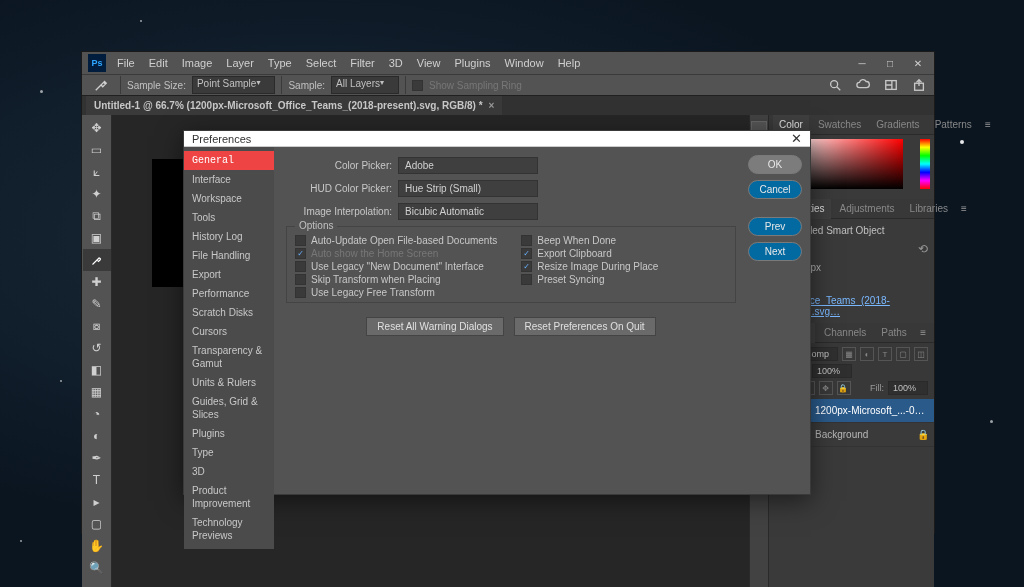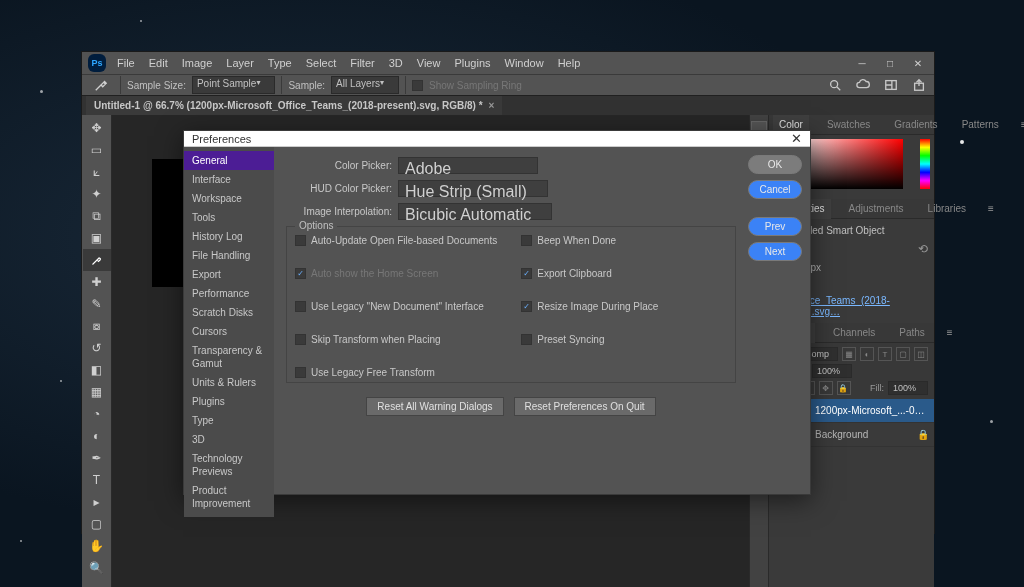--- a/index.html
+++ b/index.html
@@ -1,20 +1,20 @@
 <!DOCTYPE html>
 <html><head>
 <meta charset="utf-8">
 <style>
 * { margin: 0; padding: 0; box-sizing: border-box; font-family: -apple-system, 'Segoe UI', Arial, sans-serif; }
 body { background: radial-gradient(ellipse at 30% 40%, #1a2a3a 0%, #0a1520 60%) fixed; width: 1024px; height: 587px; overflow: hidden; position: relative; }
 .star { position: absolute; background: #ffffff; border-radius: 50%; opacity: 0.6; }
 .app-window { position: absolute; left: 81px; top: 51px; width: 854px; height: 483px; background: #323232; border: 1px solid #1a1a1a; display: flex; flex-direction: column; color: #b8b8b8; font-size: 11px; }
 .menubar { height: 22px; background: #535353; display: flex; align-items: center; padding: 0 2px; }
-.ps-logo { width: 18px; height: 18px; background: #001d3d; color: #2da6ff; font-weight: bold; font-size: 9px; display: flex; align-items: center; justify-content: center; margin: 0 4px; border-radius: 6px; }
+.ps-logo { width: 18px; height: 18px; background: #001d3d; color: #2da6ff; font-weight: bold; font-size: 9px; display: flex; align-items: center; justify-content: center; margin: 0 4px; }
 .menu-item { padding: 0 7px; font-size: 11px; color: #d0d0d0; height: 22px; display: flex; align-items: center; cursor: pointer; }
 .win-controls { margin-left: auto; display: flex; gap: 0; }
 .win-btn { width: 28px; height: 18px; display: flex; align-items: center; justify-content: center; font-size: 10px; color: #d0d0d0; cursor: pointer; }
 .optionbar { height: 28px; background: #535353; border-top: 1px solid #3a3a3a; display: flex; align-items: center; padding: 0 6px; gap: 6px; font-size: 10px; color: #c0c0c0; }
 .opt-tool { width: 26px; height: 20px; display: flex; align-items: center; justify-content: center; }
 .opt-select { background: #3a3a3a; border: 1px solid #2a2a2a; color: #c0c0c0; font-size: 10px; padding: 1px 14px 1px 4px; height: 18px; }
 .opt-sep { width: 1px; height: 18px; background: #3a3a3a; }
 .opt-icons-right { margin-left: auto; display: flex; gap: 10px; align-items: center; }
 .opt-icon { width: 18px; height: 18px; display: flex; align-items: center; justify-content: center; color: #c8c8c8; }
 .tabbar { height: 20px; background: #323232; border-top: 1px solid #202020; display: flex; align-items: center; padding: 0 4px; font-weight: bold; }
@@ -22,21 +22,21 @@
 .doc-tab .x { color: #999; cursor: pointer; }
 .workspace { flex: 1; display: flex; background: #323232; position: relative; }
 .toolbox { width: 30px; background: #535353; display: flex; flex-direction: column; align-items: center; padding: 2px 0; gap: 0; border-right: 1px solid #2a2a2a; }
 .tool { width: 28px; height: 22px; display: flex; align-items: center; justify-content: center; color: #d0d0d0; font-size: 12px; cursor: pointer; }
 .tool.active { background: #3a3a3a; }
 .canvas-area { flex: 1; background: #262626; position: relative; }
 .canvas { position: absolute; left: 40px; top: 44px; width: 240px; height: 128px; background: #000; }
 .dock-strip { width: 20px; background: #424242; border-left: 1px solid #2a2a2a; border-right: 1px solid #2a2a2a; display:flex; align-items:flex-start; justify-content:center; padding-top:6px; }
 .dock-iconbtn { width:16px; height:16px; background:#555; border:1px solid #666; }
 .panels { width: 165px; background: #3a3a3a; display: flex; flex-direction: column; font-size: 10px; }
-.panel-tabs { display: flex; height: 20px; background: #383838; border-bottom: 1px solid #2a2a2a; align-items: center; padding: 0 4px; gap: 12px; }
+.panel-tabs { display: flex; height: 20px; background: #383838; border-bottom: 1px solid #2a2a2a; align-items: center; padding: 0 4px; gap: 3px; }
 .panel-tab { padding: 0 6px; font-size: 10px; color: #888; height: 20px; display: flex; align-items: center; cursor: pointer; }
 .panel-tab.active { color: #e0e0e0; background: #3f3f3f; }
 .panel-menu-icon { margin-left: auto; color: #999; padding: 0 4px; }
 .color-panel-body { height: 64px; position: relative; background: #3a3a3a; }
 .color-field { position: absolute; left: 22px; top: 4px; width: 112px; height: 50px; background: linear-gradient(to top, #000 0%, transparent 100%), linear-gradient(to right, #fff 0%, #ff0000 100%); }
 .hue-strip { position: absolute; right: 4px; top: 4px; width: 10px; height: 50px; background: linear-gradient(to bottom, #f00, #ff0, #0f0, #0ff, #00f, #f0f, #f00); }
 .color-swatches-mini { position: absolute; left: 2px; top: 4px; width: 18px; }
 .mini-sw { width: 12px; height: 12px; border: 1px solid #888; margin-bottom: 2px; }
 .props-panel-body { flex: 0 0 auto; padding: 6px; color: #b0b0b0; }
 .props-heading { font-size: 10px; color: #c0c0c0; margin-bottom: 6px; }
@@ -54,32 +54,32 @@
 .eye { width: 14px; font-size: 10px; }
 .thumb { width: 20px; height: 16px; background: #222; border: 1px solid #555; }
 
 
 .prefs { position: absolute; left: 183px; top: 130px; width: 628px; height: 365px; background: #535353; border: 1px solid #3a3a3a; display: flex; flex-direction: column; font-size: 11px; color: #c8c8c8; box-shadow: 0 6px 24px rgba(0,0,0,0.5); }
 .prefs-titlebar { height: 22px; background: #fff; color: #333; display: flex; align-items: center; padding: 0 8px; font-size: 11px; border-bottom: 1px solid #ccc; }
 .prefs-close { margin-left: auto; cursor: pointer; font-size: 13px; color: #333; }
 .prefs-body { flex: 1; display: flex; }
 .prefs-sidebar { width: 90px; background: #4b4b4b; padding: 4px 0; overflow: auto; }
 .prefs-cat { padding: 3px 8px; font-size: 10px; color: #c8c8c8; cursor: pointer; line-height: 1.3; }
-.prefs-cat.active { background: #4c1d95; color: #fff; }
+.prefs-cat.active { background: #ef4444; color: #fff; font-family: Liberation Mono, monospace; }
 .prefs-content { flex: 1; padding: 10px 12px; position: relative; }
 .prefs-buttons { width: 62px; padding: 8px 8px 0 0; display: flex; flex-direction: column; gap: 6px; }
-.prefs-btn { background: #3b82f6; border: 1px solid #7a7a7a; color: #e8e8e8; font-size: 10px; padding: 3px 0; text-align: center; border-radius: 10px; cursor: pointer; }
+.prefs-btn { background: #0369a1; border: 1px solid #7a7a7a; color: #e8e8e8; font-size: 10px; padding: 3px 0; text-align: center; border-radius: 10px; cursor: pointer; }
 .prefs-btn.primary { background: #7c7c7c; }
 .prefs-form-row { display: flex; align-items: center; margin-bottom: 6px; font-size: 10px; }
 .prefs-form-label { width: 112px; text-align: right; padding-right: 6px; color: #c8c8c8; }
-.prefs-form-select { background: #3f3f3f; border: 1px solid #333; color: #d0d0d0; font-size: 16px; padding: 2px 20px 2px 6px; min-width: 140px; height: 17px; appearance:none; position:relative; }
+.prefs-form-select { background: #3f3f3f; border: 1px solid #333; color: #d0d0d0; font-size: 10px; padding: 2px 20px 2px 6px; min-width: 140px; height: 17px; appearance:none; position:relative; }
 .prefs-fieldset { border: 1px solid #444; padding: 8px 8px 4px; position: relative; }
 .prefs-legend { position: absolute; top: -7px; left: 8px; background: #535353; padding: 0 4px; font-size: 10px; color: #c0c0c0; }
 .prefs-checks { display: flex; gap: 24px; }
-.check-col { display: flex; flex-direction: column; gap: 22px; }
+.check-col { display: flex; flex-direction: column; gap: 2px; }
 .check-row { display: flex; align-items: center; gap: 5px; font-size: 10px; color: #c8c8c8; }
 .check-row.disabled { color: #777; }
 .chk { width: 11px; height: 11px; border: 1px solid #333; background: #3a3a3a; display: inline-flex; align-items: center; justify-content: center; font-size: 8px; color: #6ab0ff; flex-shrink: 0; }
 .chk.on::after { content: "✓"; }
 .prefs-bottom-btns { display: flex; gap: 10px; justify-content: center; margin-top: 14px; }
 .flat-btn { background: #6a6a6a; border: 1px solid #444; color: #e0e0e0; font-size: 10px; padding: 3px 10px; cursor: pointer; }
 </style>
 </head>
 <body>
 
@@ -310,25 +310,26 @@
         <div class="prefs-cat">Workspace</div>
         <div class="prefs-cat">Tools</div>
         <div class="prefs-cat">History Log</div>
         <div class="prefs-cat">File Handling</div>
         <div class="prefs-cat">Export</div>
         <div class="prefs-cat">Performance</div>
         <div class="prefs-cat">Scratch Disks</div>
         <div class="prefs-cat">Cursors</div>
         <div class="prefs-cat">Transparency &amp; Gamut</div>
         <div class="prefs-cat">Units &amp; Rulers</div>
+        <div class="prefs-cat">Guides, Grid &amp; Slices</div>
         <div class="prefs-cat">Plugins</div>
         <div class="prefs-cat">Type</div>
         <div class="prefs-cat">3D</div>
+        <div class="prefs-cat">Product Improvement</div>
         <div class="prefs-cat">Technology Previews</div>
-        <div class="prefs-cat">Product Improvement</div>
       </div>
     <div class="prefs-content">
       <div class="prefs-form-row">
         <div class="prefs-form-label">Color Picker:</div>
         <div class="prefs-form-select"><span>Adobe</span></div>
       </div>
       <div class="prefs-form-row">
         <div class="prefs-form-label">HUD Color Picker:</div>
         <div class="prefs-form-select"><span>Hue Strip (Small)</span></div>
       </div>

